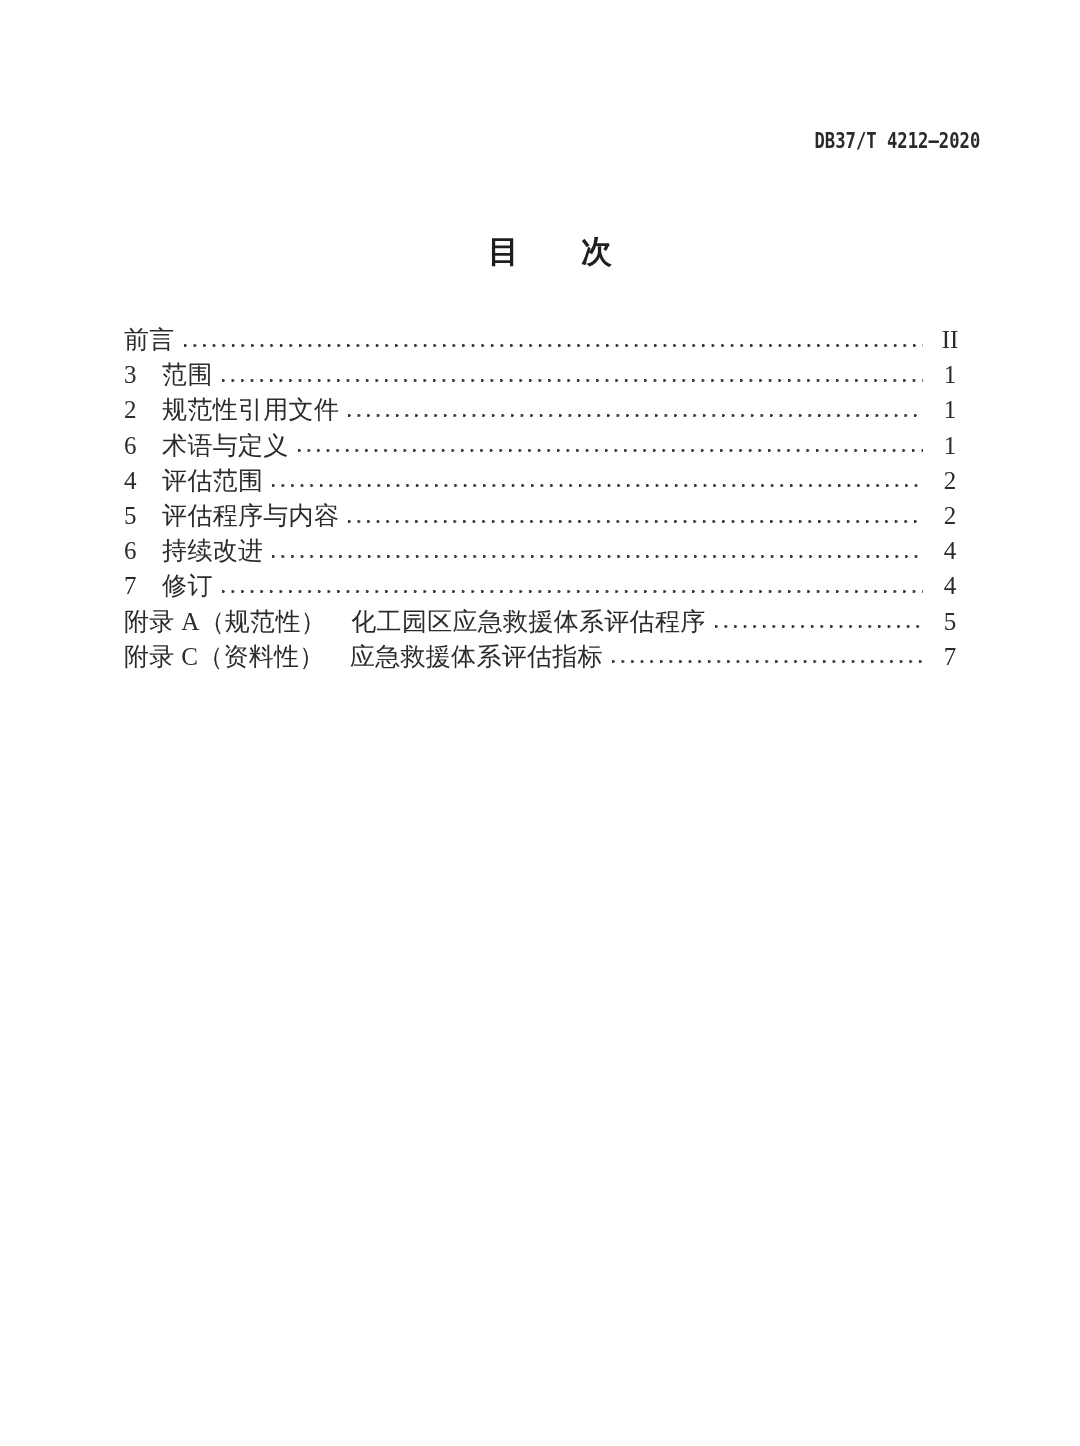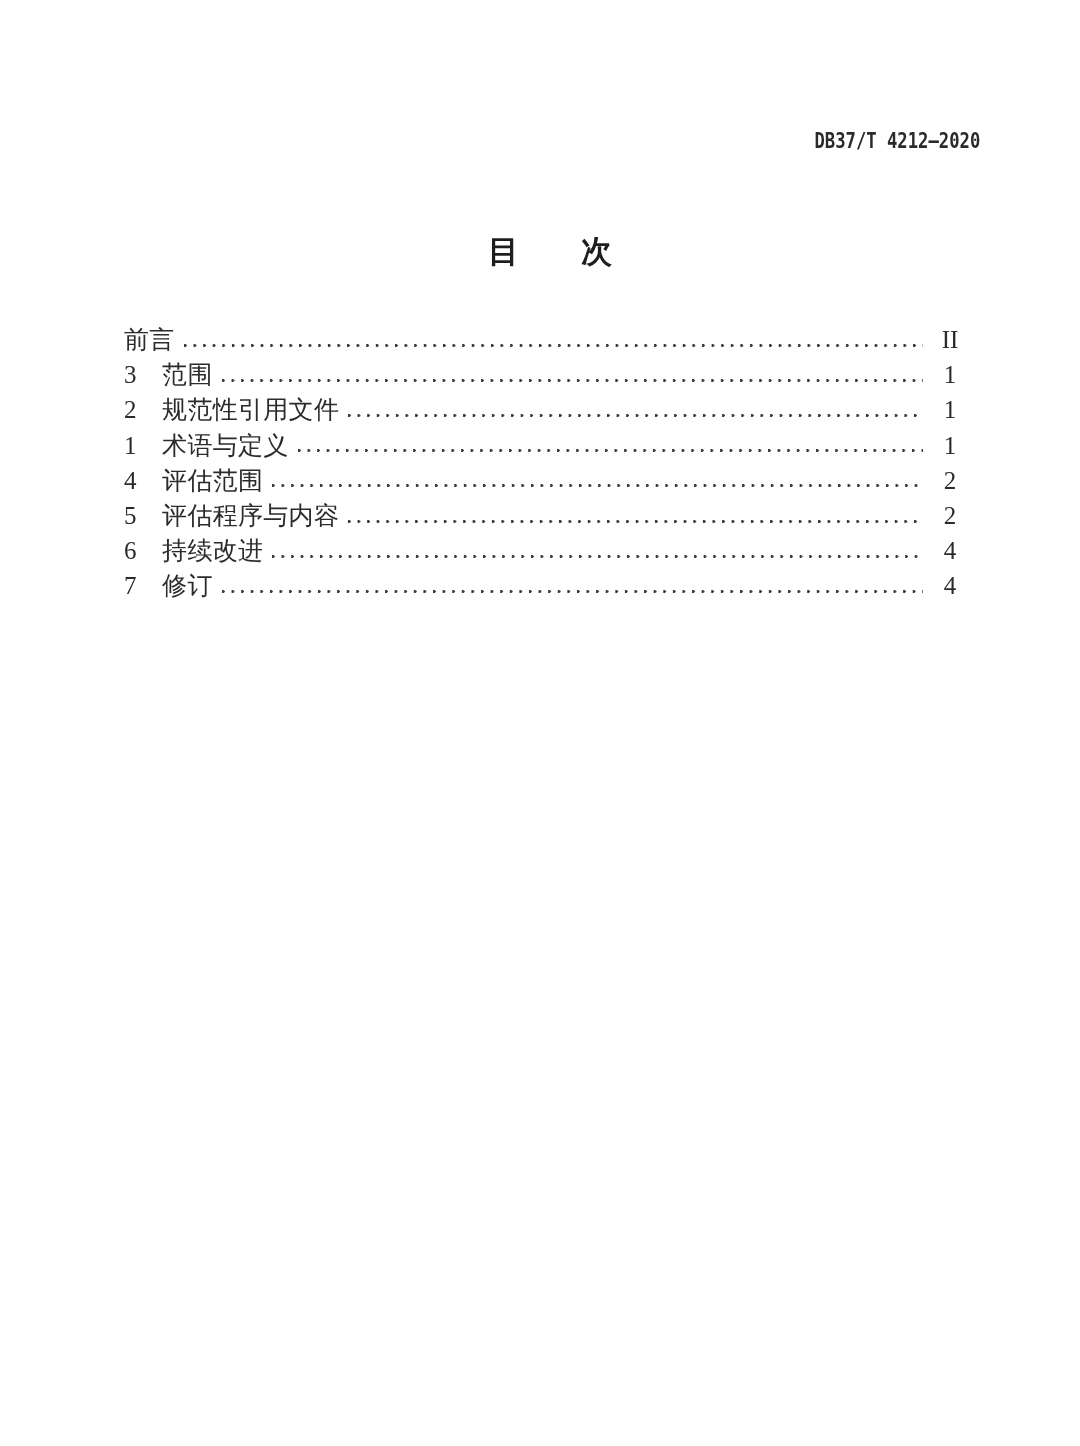--- a/index.html
+++ b/index.html
@@ -99,21 +99,21 @@
         <span class="toc-label">3　范围</span>
         <span class="leader"></span>
         <span class="toc-page">1</span>
       </div>
       <div class="toc-row">
         <span class="toc-label">2　规范性引用文件</span>
         <span class="leader"></span>
         <span class="toc-page">1</span>
       </div>
       <div class="toc-row">
-        <span class="toc-label">1　术语与定义</span>
+        <span class="toc-label">6　术语与定义</span>
         <span class="leader"></span>
         <span class="toc-page">1</span>
       </div>
       <div class="toc-row">
         <span class="toc-label">4　评估范围</span>
         <span class="leader"></span>
         <span class="toc-page">2</span>
       </div>
       <div class="toc-row">
         <span class="toc-label">5　评估程序与内容</span>
@@ -123,16 +123,26 @@
       <div class="toc-row">
         <span class="toc-label">6　持续改进</span>
         <span class="leader"></span>
         <span class="toc-page">4</span>
       </div>
       <div class="toc-row">
         <span class="toc-label">7　修订</span>
         <span class="leader"></span>
         <span class="toc-page">4</span>
       </div>
+      <div class="toc-row">
+        <span class="toc-label">附录 A（规范性）　化工园区应急救援体系评估程序</span>
+        <span class="leader"></span>
+        <span class="toc-page">5</span>
+      </div>
+      <div class="toc-row">
+        <span class="toc-label">附录 C（资料性）　应急救援体系评估指标</span>
+        <span class="leader"></span>
+        <span class="toc-page">7</span>
+      </div>
     </div>
 
   <div class="footer-num">I</div>
 </div>
 
 </body></html>

